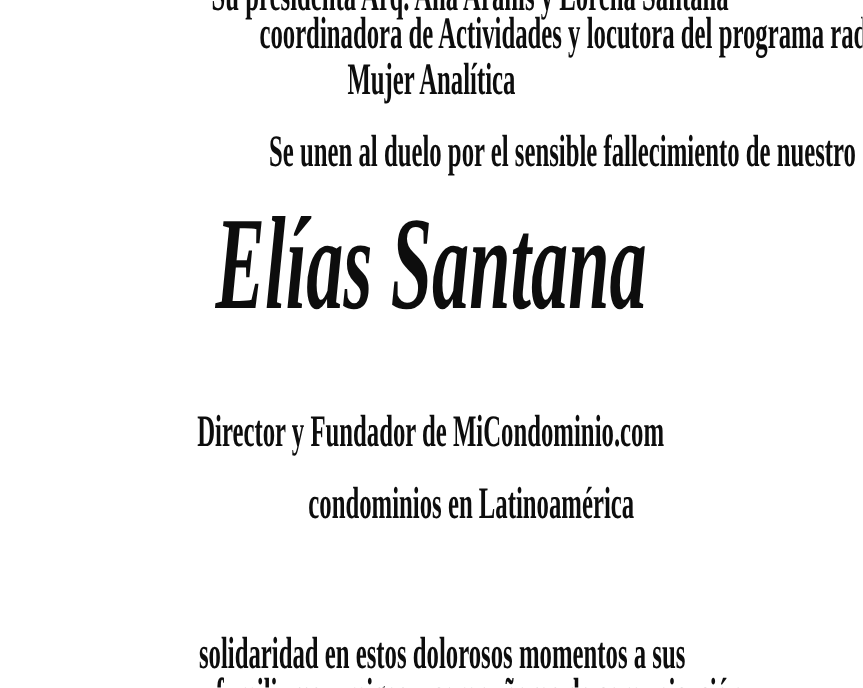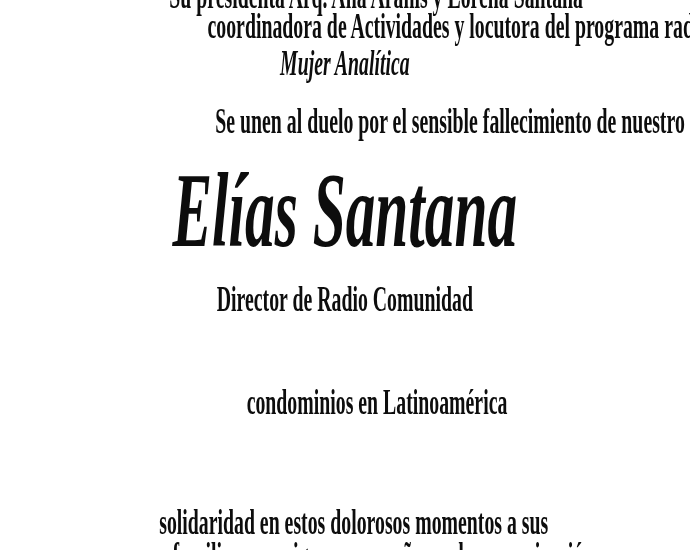--- a/index.html
+++ b/index.html
@@ -54,36 +54,36 @@
 <div class="stage">
 
   <div class="line clip-top">
     <span>Su presidenta Arq. Ana Aranis y Lorena Santana</span>
   </div>
 
   <div class="line" style="top: 8px;">
     <span>coordinadora de Actividades y locutora del programa radial</span>
   </div>
 
-  <div class="line" style="top: 45px; font-style: italic;">
+  <div class="line" style="top: 45px;">
     <span>Mujer Analítica</span>
   </div>
 
   <div class="line" style="top: 103px;">
     <span>Se unen al duelo por el sensible fallecimiento de nuestro amigo</span>
   </div>
 
   <div class="line title" style="top: 158px;">
     <span>Elías Santana</span>
   </div>
 
-  <div class="line" style="top: 281px;">
-    <span>Director de Radio Comunidad</span>
+
+  <div class="line" style="top: 327px;">
+    <span>Director y Fundador de MiCondominio.com</span>
   </div>
-
 
 
   <div class="line" style="top: 384px; margin-left: 32px;">
     <span>condominios en Latinoamérica</span>
   </div>
 
 
   <div class="line" style="top: 504px; text-align: center;">
     <span>solidaridad en estos dolorosos momentos a sus</span>
   </div>

